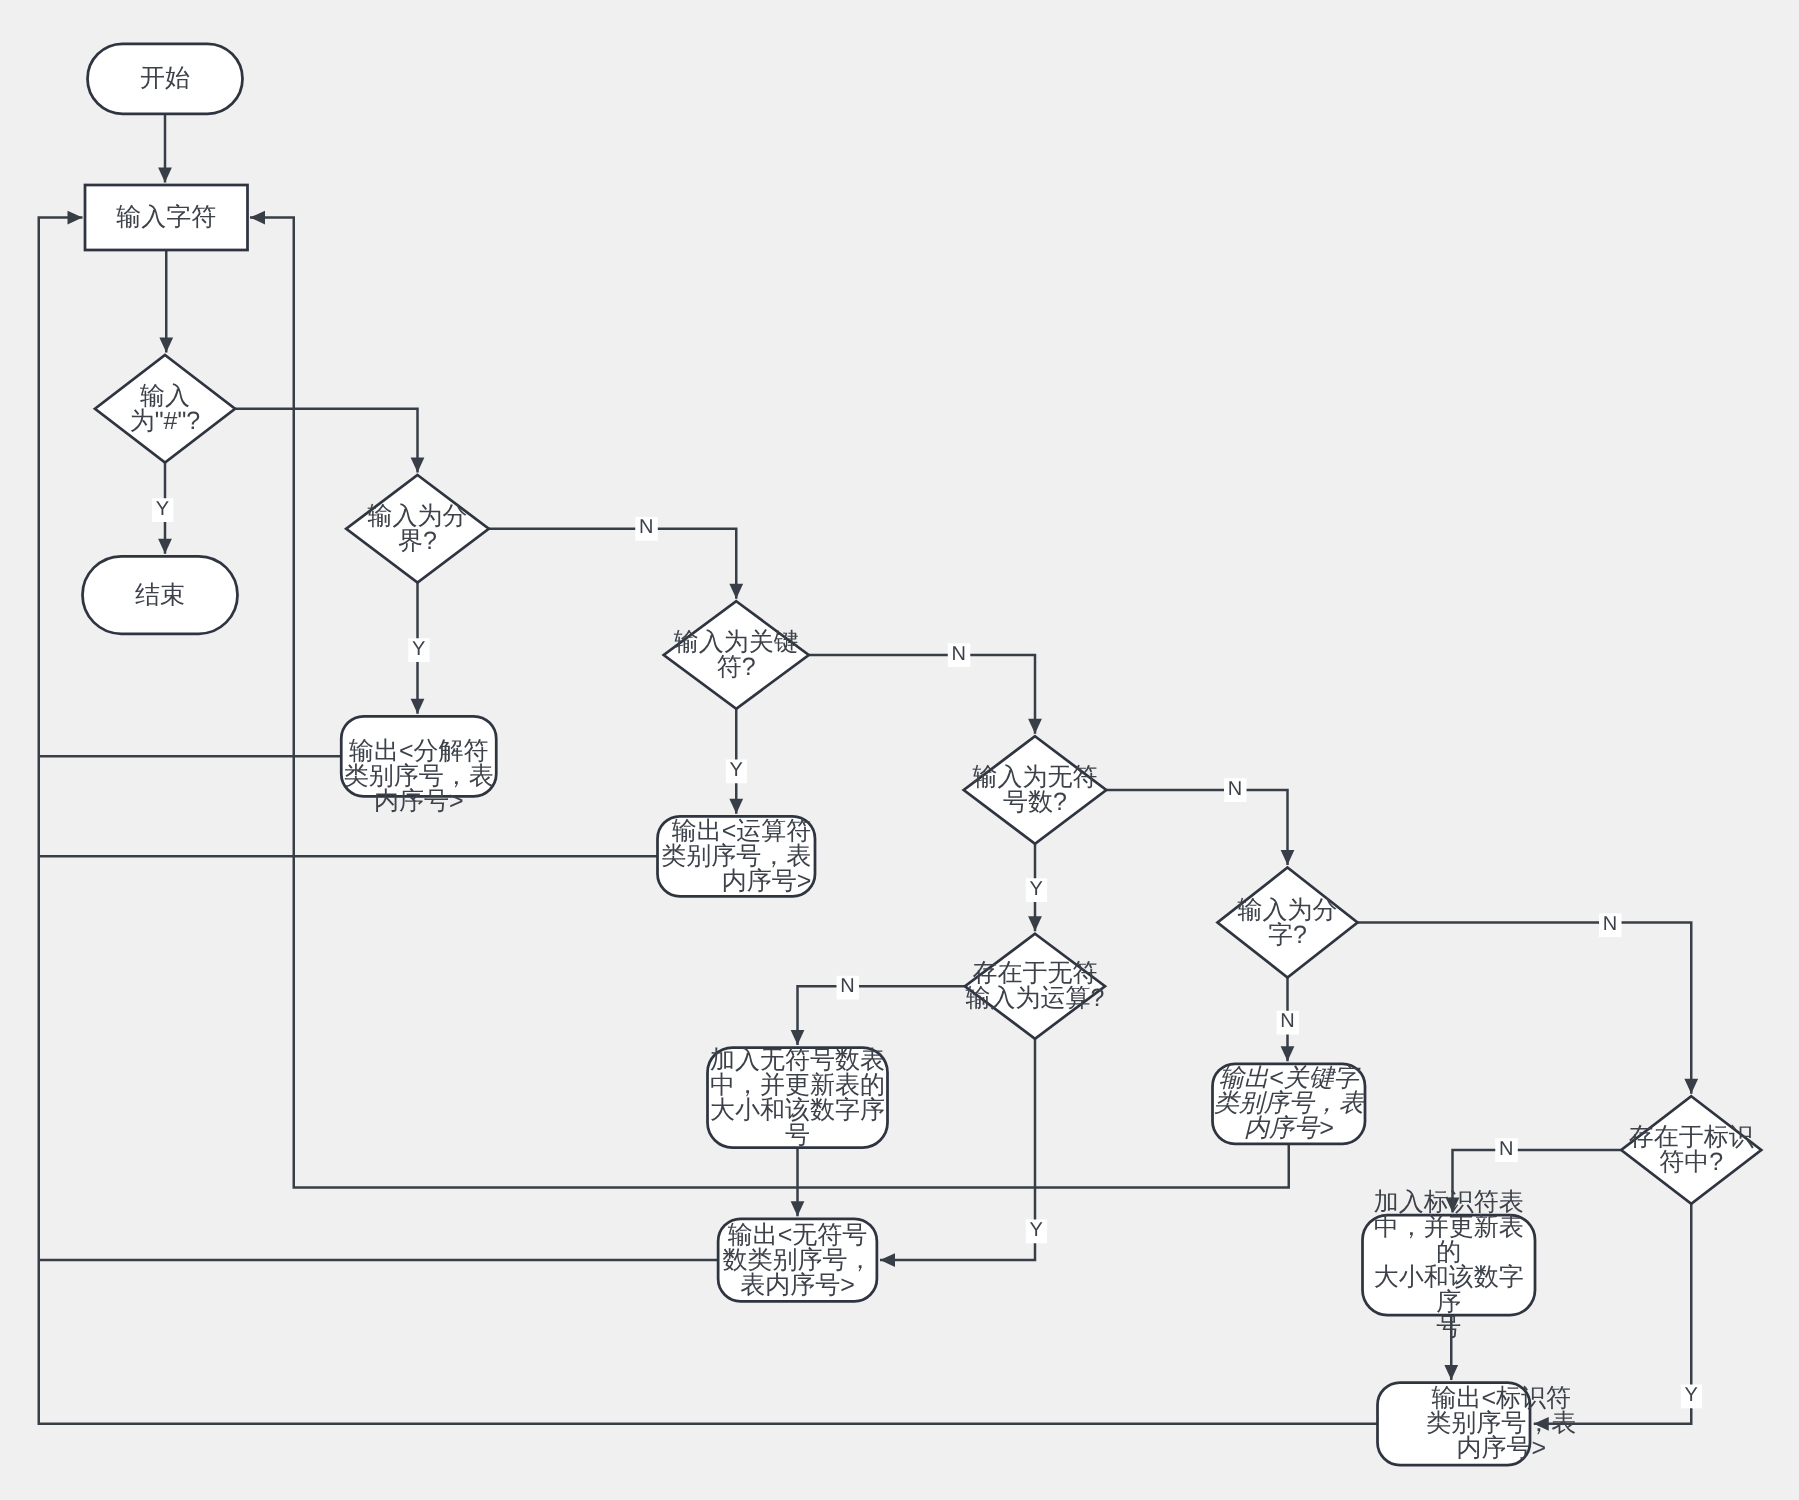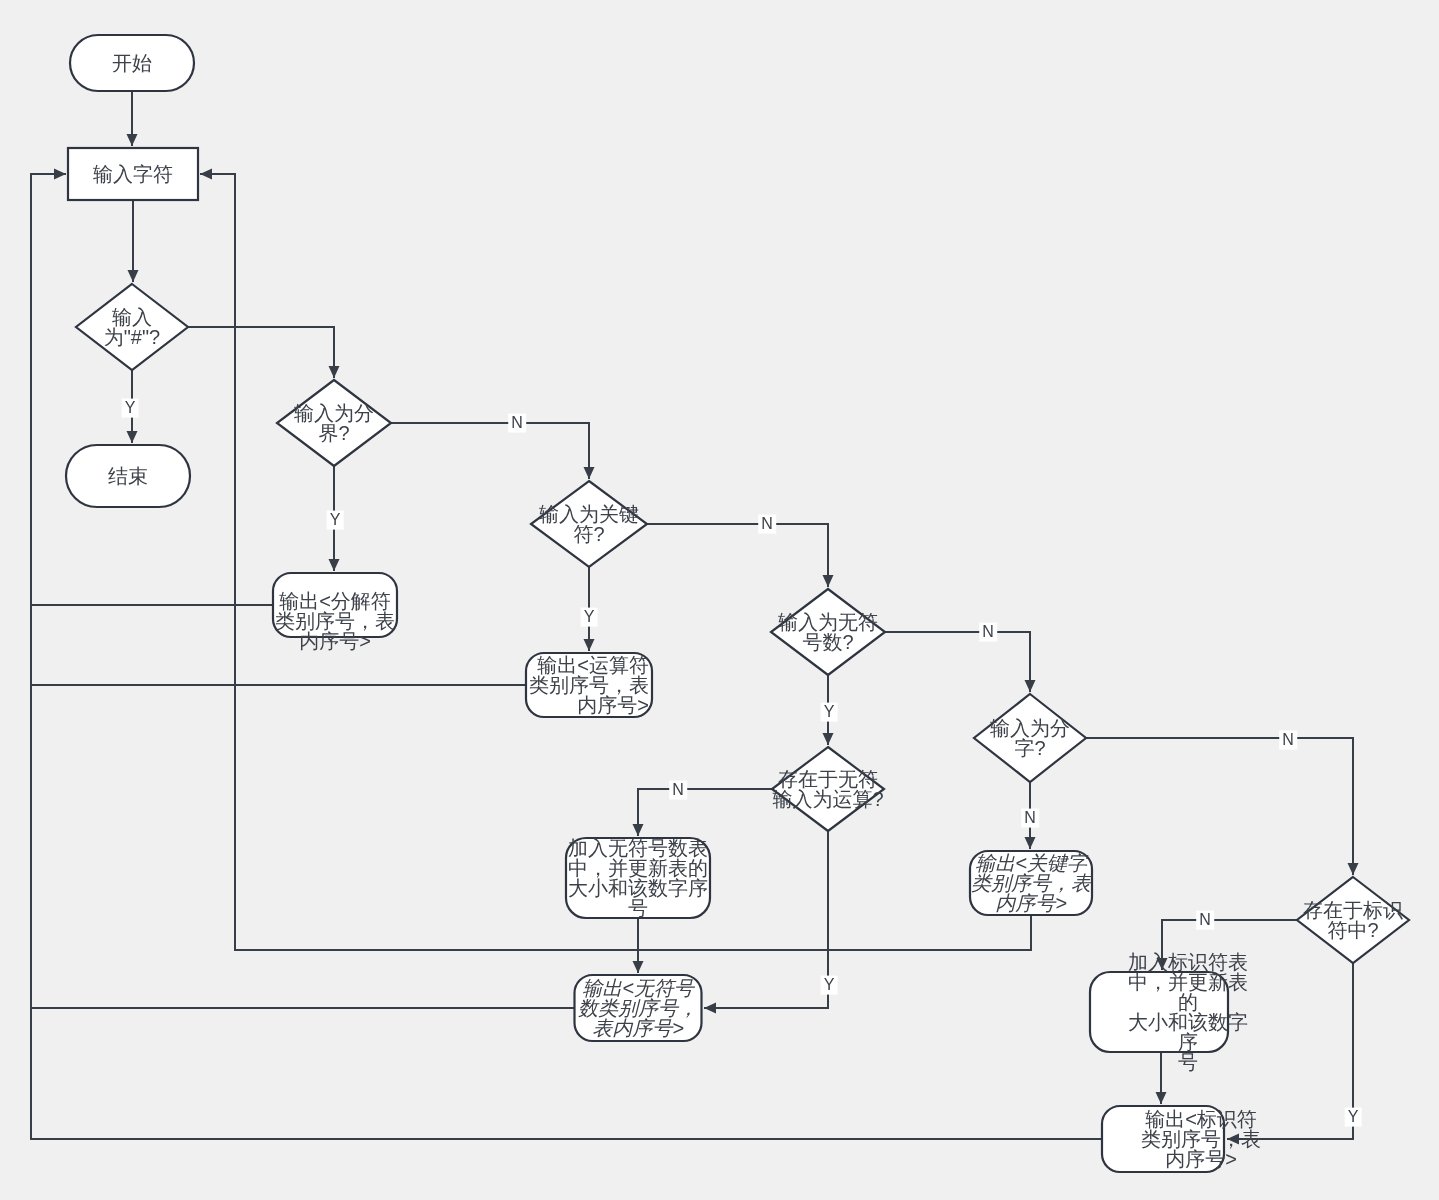--- a/index.html
+++ b/index.html
@@ -143,26 +143,26 @@
 输入为运算?</div>
       <div class="node-label" style="left: 974px; top: 694px; width: 112px; height: 88px;">输入为分
 字?</div>
       <div class="node-label" style="left: 566px; top: 838px; width: 144px; height: 80px; text-align: center;">加入无符号数表
 中，并更新表的
 大小和该数字序
 号</div>
       <div class="node-label" style="left: 970px; top: 851px; width: 122px; height: 64px; font-style: italic;">输出&lt;关键字
 类别序号，表
 内序号&gt;</div>
-      <div class="node-label" style="left: 574.5px; top: 975px; width: 127px; height: 66px; font-style: italic;">输出&lt;无符号
+      <div class="node-label" style="left: 574.5px; top: 975px; width: 127px; height: 66px;">输出&lt;无符号
 数类别序号，
 表内序号&gt;</div>
       <div class="node-label" style="left: 1297px; top: 877px; width: 112px; height: 86px;">存在于标识
 符中?</div>
-      <div class="node-label" style="left: 1090px; top: 972px; width: 138px; height: 80px; padding-left: 29px;">加入标识符表
+      <div class="node-label" style="left: 1090px; top: 972px; width: 138px; height: 80px;">加入标识符表
 中，并更新表的
 大小和该数字序
 号</div>
       <div class="node-label" style="left: 1102px; top: 1106px; width: 122px; height: 66px; margin-left: 38px;">输出&lt;标识符
 类别序号，表
 内序号&gt;</div>
     </div>
 </div>
 
 </body></html>

